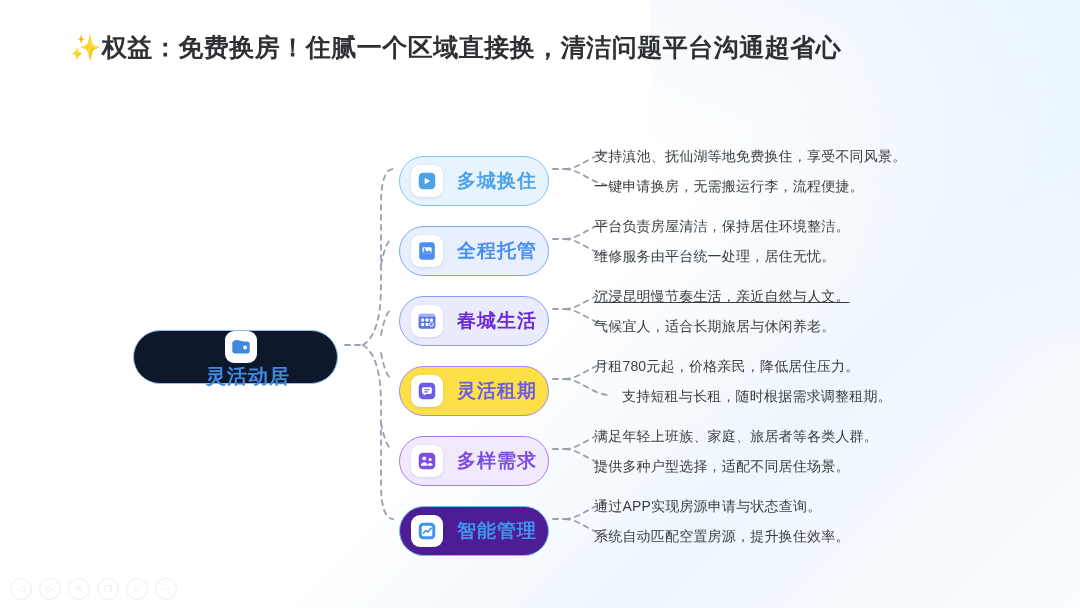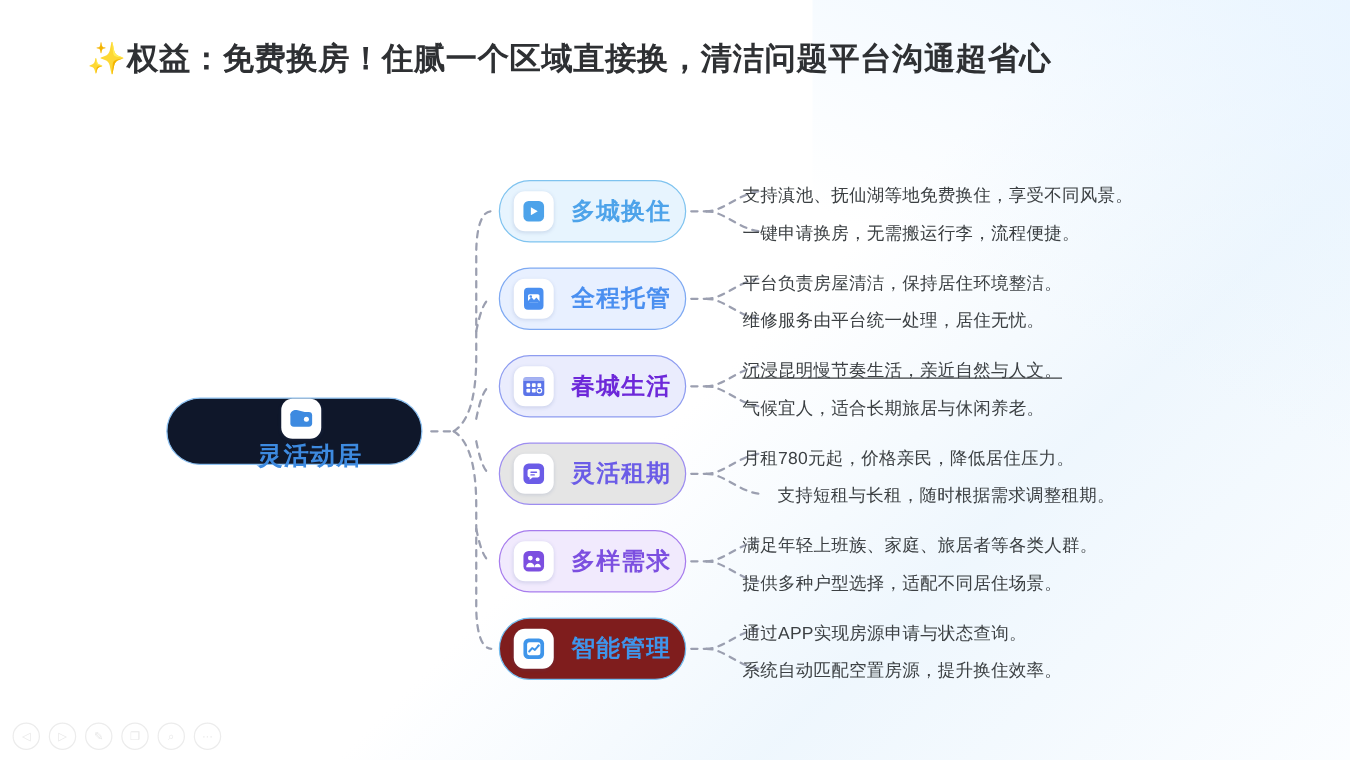--- a/index.html
+++ b/index.html
@@ -25,20 +25,21 @@
     letter-spacing:0.5px;
   }
 
   svg.wires{position:absolute;left:0;top:0;width:1080px;height:608px;pointer-events:none;}
 
   .node{
     position:absolute;display:flex;align-items:center;
     border-radius:26px;box-sizing:border-box;
     border:1.6px solid;
     padding-left:11px;
+    margin-top:12px;
   }
   .node .ic{
     width:32px;height:32px;border-radius:9px;
     display:flex;align-items:center;justify-content:center;
     background:#ffffff;flex:0 0 auto;
     box-shadow:0 1px 3px rgba(60,90,150,0.16);
   }
   .node .lbl{
     margin-left:14px;font-size:19px;font-weight:bold;letter-spacing:1px;
   }
@@ -149,21 +150,21 @@
             <rect x="10.4" y="14.2" width="3.3" height="3.2" rx="0.7"></rect>
           </g>
           <circle cx="16.9" cy="15.8" r="2.5" fill="#fff"></circle>
           <circle cx="16.9" cy="15.8" r="1.5" fill="#5b74e8"></circle>
         </svg>
       </span>
       <span class="lbl" style="color: #6d28d9;">春城生活</span>
     </div>
     <div class="detail" style="left: 594px; top: 288px; text-decoration: underline;">沉浸昆明慢节奏生活，亲近自然与人文。</div>
     <div class="detail" style="left: 594px; top: 318px;">气候宜人，适合长期旅居与休闲养老。</div>
-    <div class="node branch" style="left: 399px; top: 354px; background: #e5e5e5; border-color: rgb(157, 141, 240);">
+    <div class="node branch" style="left: 399px; top: 354px; background: #fde047; border-color: rgb(157, 141, 240);">
       <span class="ic">
         <svg width="22" height="22" viewBox="0 0 24 24">
           <rect x="3" y="3" width="18" height="18" rx="4.5" fill="#6b5ce7"></rect>
           <path d="M8.2 7.8 h7.4 a1.6 1.6 0 0 1 1.6 1.6 v4.2 a1.6 1.6 0 0 1 -1.6 1.6 h-4.6 l-2.6 2.1 v-2.1 h-0.2 a1.6 1.6 0 0 1 -1.6 -1.6 v-4.2 a1.6 1.6 0 0 1 1.6 -1.6 z" fill="#fff"></path>
           <g fill="#6b5ce7">
             <rect x="9" y="10.1" width="6" height="1.15" rx="0.55"></rect>
             <rect x="9" y="12.4" width="4" height="1.15" rx="0.55"></rect>
           </g>
         </svg>
       </span>
@@ -180,21 +181,21 @@
             <path d="M5.4 17.2 c0-2.3 1.7-3.8 3.6-3.8 s3.6 1.5 3.6 3.8 z"></path>
             <circle cx="15.4" cy="10.4" r="1.7"></circle>
             <path d="M12.6 17.2 c0-1.9 1.3-3.1 2.8-3.1 s2.8 1.2 2.8 3.1 z"></path>
           </g>
         </svg>
       </span>
       <span class="lbl" style="color: rgb(124, 79, 224);">多样需求</span>
     </div>
     <div class="detail" style="left: 594px; top: 428px;">满足年轻上班族、家庭、旅居者等各类人群。</div>
     <div class="detail" style="left: 594px; top: 458px;">提供多种户型选择，适配不同居住场景。</div>
-    <div class="node branch" style="left: 399px; top: 494px; background: #7f1d1d; border-color: rgb(116, 189, 239);">
+    <div class="node branch" style="left: 399px; top: 494px; background: #4c1d95; border-color: rgb(116, 189, 239);">
       <span class="ic">
         <svg width="22" height="22" viewBox="0 0 24 24">
           <rect x="3" y="3" width="18" height="18" rx="4.5" fill="#3f95ea"></rect>
           <rect x="6.2" y="6.3" width="11.6" height="11.4" rx="2" fill="#fff"></rect>
           <polyline points="8,14.4 10.6,11.4 13,13 16.2,9.2" fill="none" stroke="#3f95ea" stroke-width="1.7" stroke-linecap="round" stroke-linejoin="round"></polyline>
           <circle cx="16.2" cy="9.2" r="1" fill="#3f95ea"></circle>
         </svg>
       </span>
       <span class="lbl" style="color: rgb(63, 149, 234);">智能管理</span>
     </div>

